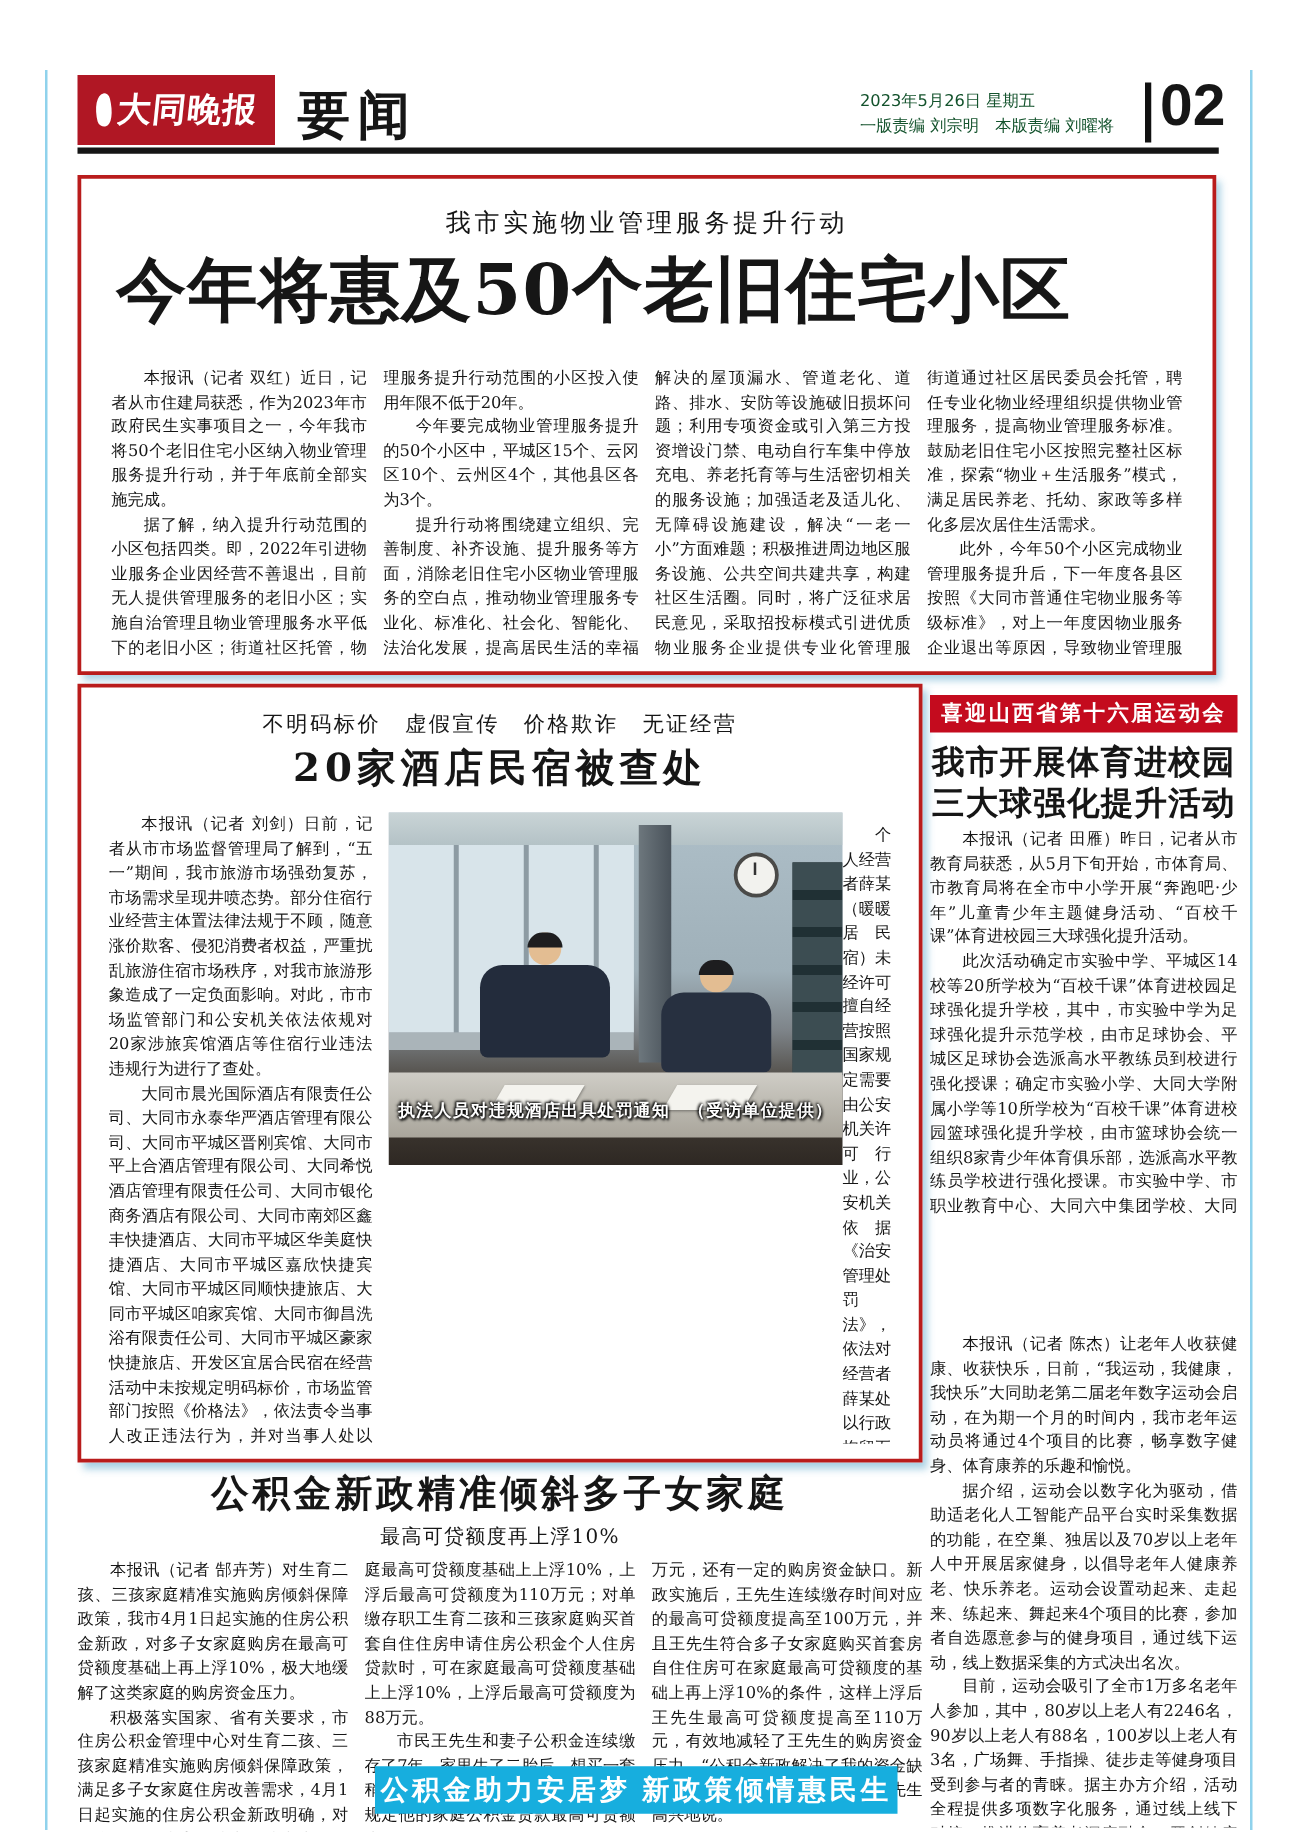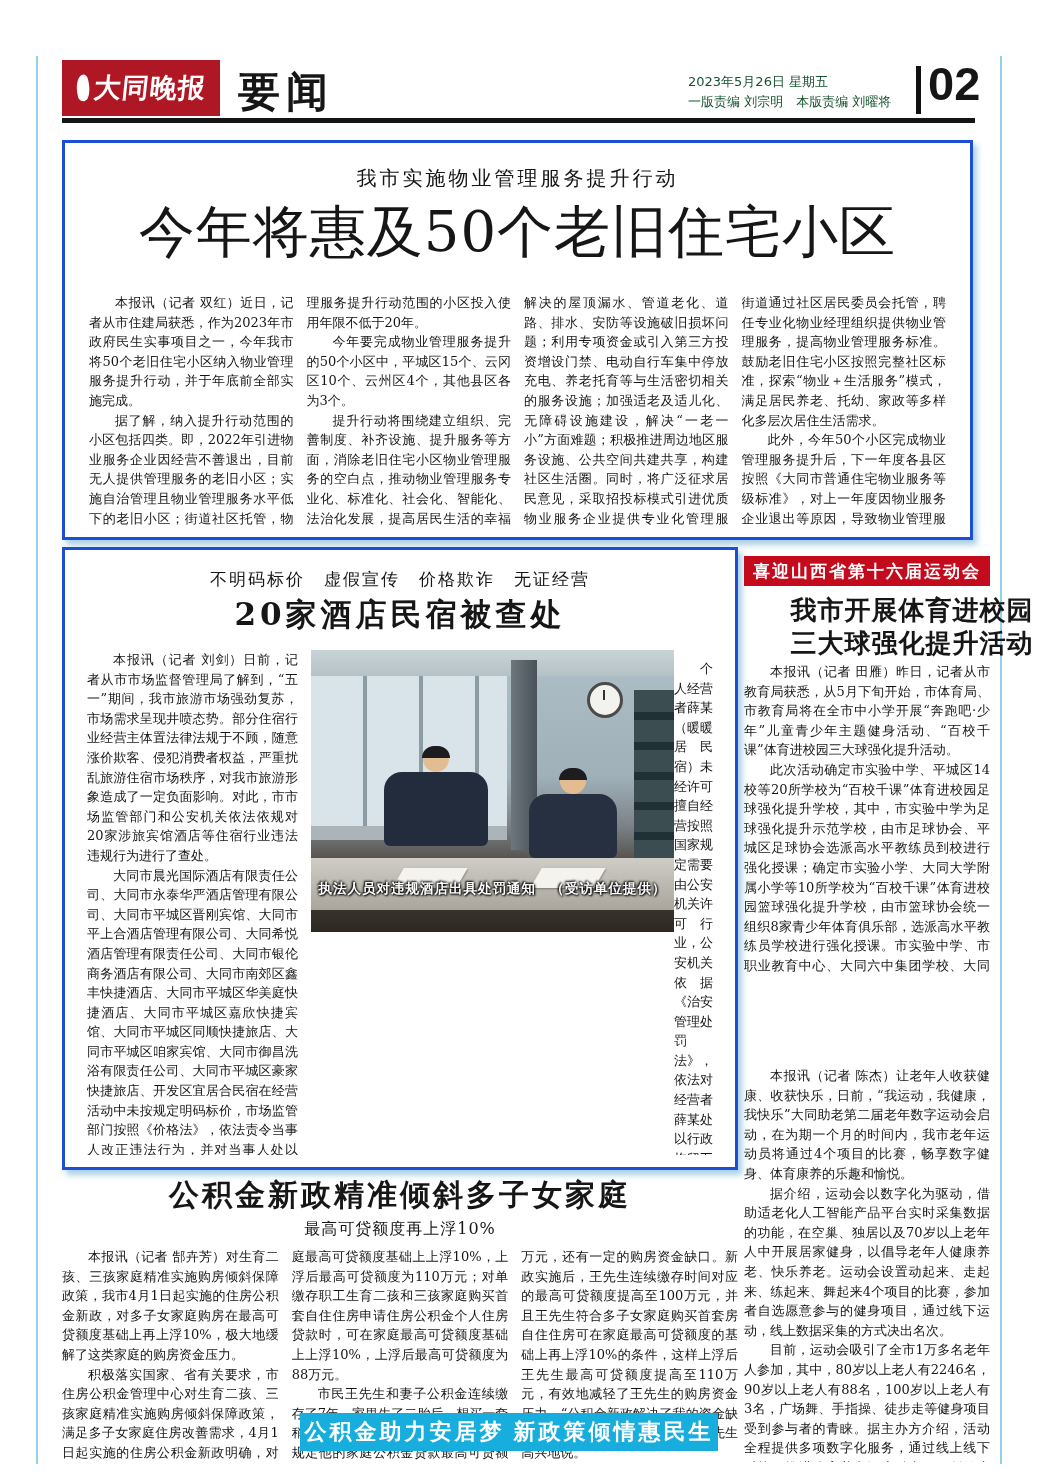--- a/index.html
+++ b/index.html
@@ -15,25 +15,25 @@
   .masthead .logo-text{font-weight:bold;font-size:27px;letter-spacing:1px;transform:skewX(-6deg);
             font-family:"DejaVu Serif",serif;}
   .section-title{left:238px;top:64px;font-size:42px;font-weight:bold;letter-spacing:6px;
             font-family:"DejaVu Serif",serif;}
   .dateline{left:688px;top:72px;width:226px;font-size:13px;line-height:20px;color:#14532d;
             font-family:"DejaVu Sans","Liberation Sans",sans-serif;}
   .pagenum-bar{left:916px;top:66px;width:5px;height:48px;background:#111;}
   .pagenum{left:928px;top:56px;font-size:47px;font-weight:bold;font-family:"Liberation Sans","DejaVu Sans",sans-serif;}
   .header-rule{left:62px;top:118px;width:913px;height:5px;background:#151515;}
   
-  .bluebox{position:absolute;border:3px solid #1d4ed8;box-shadow:4px 5px 6px rgba(62,150,195,.45);background:#fff;}
+  .bluebox{position:absolute;border:3px solid #b91c1c;box-shadow:4px 5px 6px rgba(62,150,195,.45);background:#fff;}
   
   .top-overline{width:100%;text-align:center;top:22px;font-size:20px;letter-spacing:3px;}
-  .top-headline{width:100%;text-align:center;top:52px;font-size:56px;font-weight:normal;letter-spacing:1px;
-                font-family:"DejaVu Serif",serif;}
+  .top-headline{width:100%;text-align:left;top:52px;font-size:56px;font-weight:bold;letter-spacing:1px;
+                font-family:"DejaVu Serif",serif;padding-left:28px;}
   .cols{position:absolute;display:flex;}
   .col{overflow:hidden;text-align:justify;font-size:13px;line-height:19.6px;}
   .col p{margin:0;text-indent:2em;}
   .cont p:first-child{text-indent:0;}
   .top-cols{left:24px;right:24px;top:150px;height:232px;gap:13px;}
   .top-cols .col{flex:1;}
   
   .mid-tags{width:100%;text-align:center;top:18px;font-size:17px;letter-spacing:2px;word-spacing:14px;}
   .mid-headline{width:100%;text-align:center;top:44px;font-size:31px;font-weight:bold;letter-spacing:4px;}
   .mid-content{position:absolute;left:22px;right:22px;top:100px;bottom:12px;display:flex;gap:13px;}
@@ -59,21 +59,21 @@
   .photo-caption{position:absolute;left:0;bottom:34px;width:100%;text-align:center;color:#fff;font-size:13.5px;font-weight:bold;
       text-shadow:0 0 3px #000,1px 1px 2px #000,-1px -1px 2px #000;letter-spacing:1px;}
   .mid-below{display:flex;gap:13px;margin-top:9px;flex:1;}
   .mid-below .col{flex:1;}
   
   .right-rail{left:744px;top:556px;width:246px;height:908px;}
   .red-banner{position:absolute;left:0;top:0;width:100%;height:30px;background:#c40b1e;color:#fff;
       font-size:17px;font-weight:bold;text-align:center;line-height:30px;letter-spacing:2px;
       font-family:"DejaVu Serif",serif;}
   .rail-headline{position:absolute;left:0;width:100%;text-align:center;font-weight:bold;white-space:pre-line;
-      font-family:"DejaVu Serif",serif;padding-left:45px;}
+      font-family:"DejaVu Serif",serif;}
   .r1-headline{top:38px;font-size:26px;line-height:33px;letter-spacing:1px;}
   .rail-body{position:absolute;left:0;width:100%;overflow:hidden;text-align:justify;font-size:13px;line-height:19.6px;}
   .rail-body p{margin:0;text-indent:2em;}
   .r1-body{top:106px;height:312px;}
   .r2-headline{top:430px;font-size:28px;line-height:36px;letter-spacing:2px;}
   .r2-body{top:510px;height:396px;}
   
   .bottom-sec{left:62px;top:1175px;width:676px;height:290px;}
   .bot-headline{position:absolute;width:100%;text-align:center;top:0;font-size:30px;font-weight:bold;letter-spacing:3px;}
   .bot-subhead{position:absolute;width:100%;text-align:center;top:44px;font-size:16px;letter-spacing:1px;}

